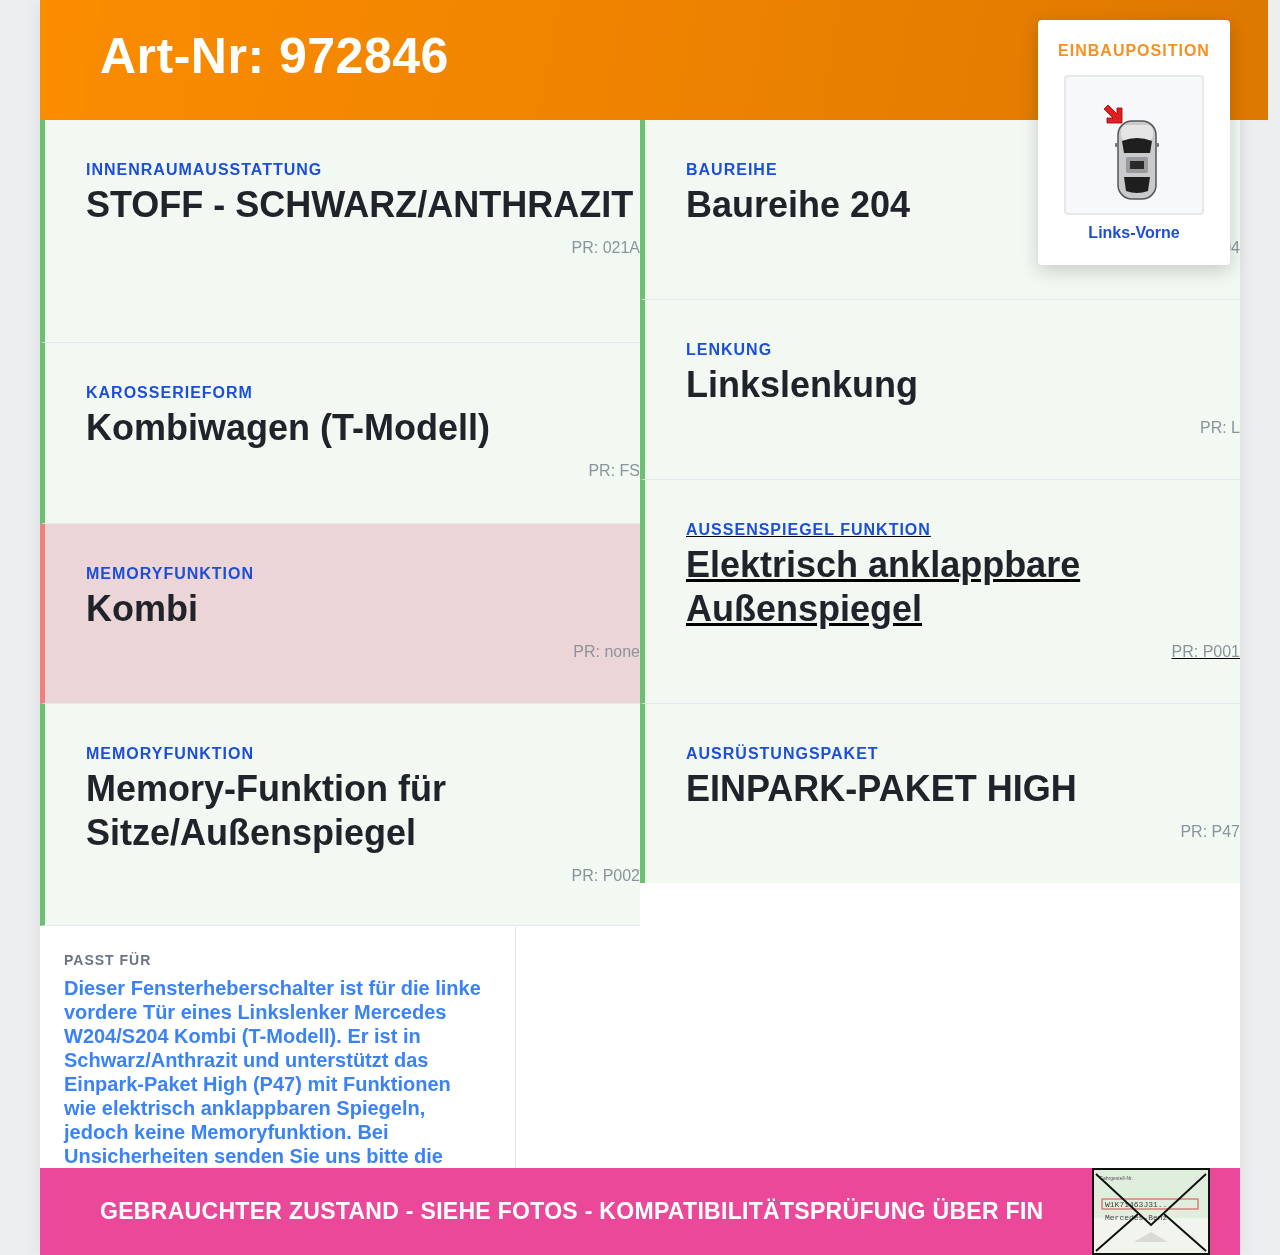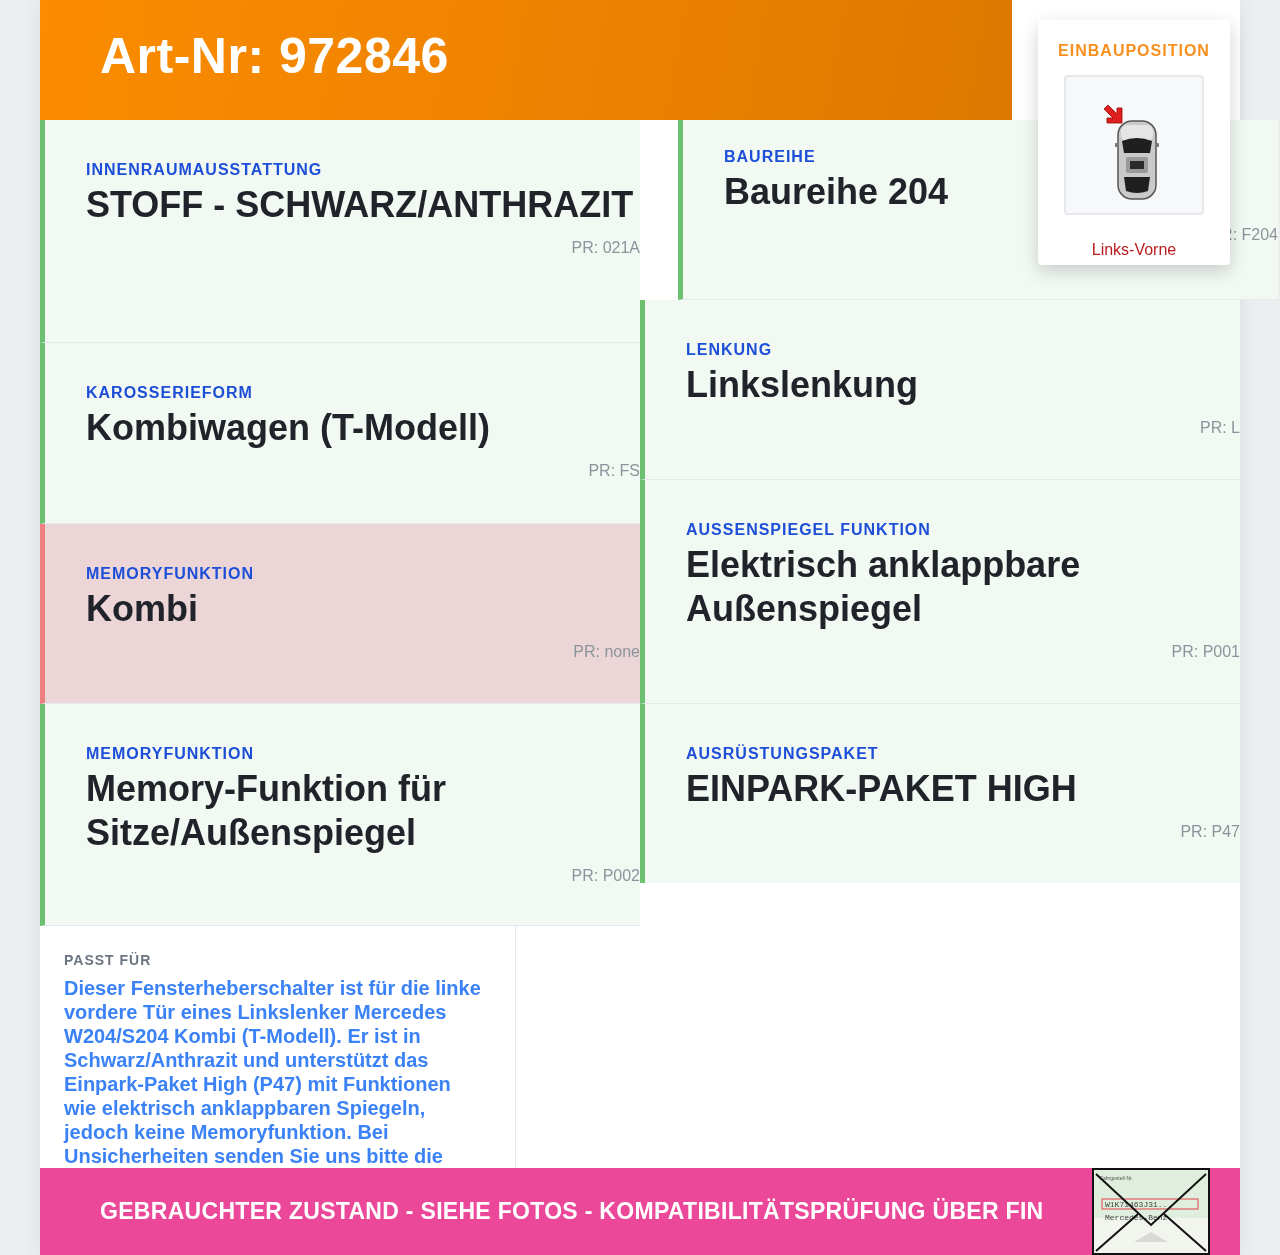--- a/index.html
+++ b/index.html
@@ -8,21 +8,21 @@
     background: #eceef0;
     font-family: "Liberation Sans", "DejaVu Sans", sans-serif;
     position: relative;
   }
   .page {
     position: absolute; left: 40px; top: 0; width: 1200px; height: 1255px;
     background: #ffffff;
     box-shadow: 0 0 18px rgba(0,0,0,0.08);
   }
   .header {
-    position: absolute; left: 0; top: 0; width: 972px; height: 120px;
+    position: absolute; left: 0; top: 0; width: 1228px; height: 120px;
     background: linear-gradient(100deg, #fb8c00 0%, #f08400 45%, #dd7800 100%);
   }
   .header-title {
     position: absolute; left: 60px; top: 28px;
     font-size: 50px; font-weight: bold; color: #ffffff; letter-spacing: 0.5px;
     line-height: 56px;
   }
   .position-card {
     position: absolute; left: 998px; top: 20px; width: 192px; height: 245px;
     background: #ffffff; border-radius: 4px;
@@ -33,21 +33,21 @@
   .position-card .pc-label {
     margin-top: 22px; font-size: 16px; font-weight: bold; color: #f7901e;
     letter-spacing: 1px;
   }
   .position-card .pc-image {
     margin: 15px auto 0; width: 140px; height: 140px;
     background: #f7f8fa; border: 2px solid #e6e8eb; border-radius: 4px;
     position: relative;
   }
   .position-card .pc-caption {
-    margin-top: 26px; font-size: 16px; font-weight: normal; color: #b91c1c;
+    margin-top: 9px; font-size: 16px; font-weight: bold; color: #1d4ed8;
   }
   .grid {
     position: absolute; top: 120px; left: 0; width: 1200px;
   }
   .col { position: absolute; top: 0; width: 600px; }
   .col.left { left: 0; }
   .col.right { left: 600px; }
   .cell {
     position: relative; width: 600px;
     background: #f2f9f3;
@@ -136,31 +136,31 @@
         <div class="pr">PR: none</div>
       </div>
       <div class="cell" style="height:222px;padding-top:41px;">
         <div class="lbl">MEMORYFUNKTION</div>
         <div class="val">Memory-Funktion für Sitze/Außenspiegel</div>
         <div class="pr">PR: P002</div>
       </div>
     </div>
 
     <div class="col right">
-      <div class="cell" style="height:180px;padding-top:28px;margin-left:38px;">
+      <div class="cell" style="height:180px;padding-top:41px;">
         <div class="lbl">BAUREIHE</div>
         <div class="val">Baureihe 204</div>
         <div class="pr">PR: F204</div>
       </div>
       <div class="cell" style="height:180px;padding-top:41px;">
         <div class="lbl">LENKUNG</div>
         <div class="val">Linkslenkung</div>
         <div class="pr">PR: L</div>
       </div>
-      <div class="cell" style="height:224px;padding-top:41px;">
+      <div class="cell" style="height:224px;padding-top:41px;text-decoration:underline;">
         <div class="lbl">AUSSENSPIEGEL FUNKTION</div>
         <div class="val">Elektrisch anklappbare Außenspiegel</div>
         <div class="pr">PR: P001</div>
       </div>
       <div class="cell" style="height:179px;padding-top:41px;border-bottom:none;">
         <div class="lbl">AUSRÜSTUNGSPAKET</div>
         <div class="val">EINPARK-PAKET HIGH</div>
         <div class="pr">PR: P47</div>
       </div>
     </div>

